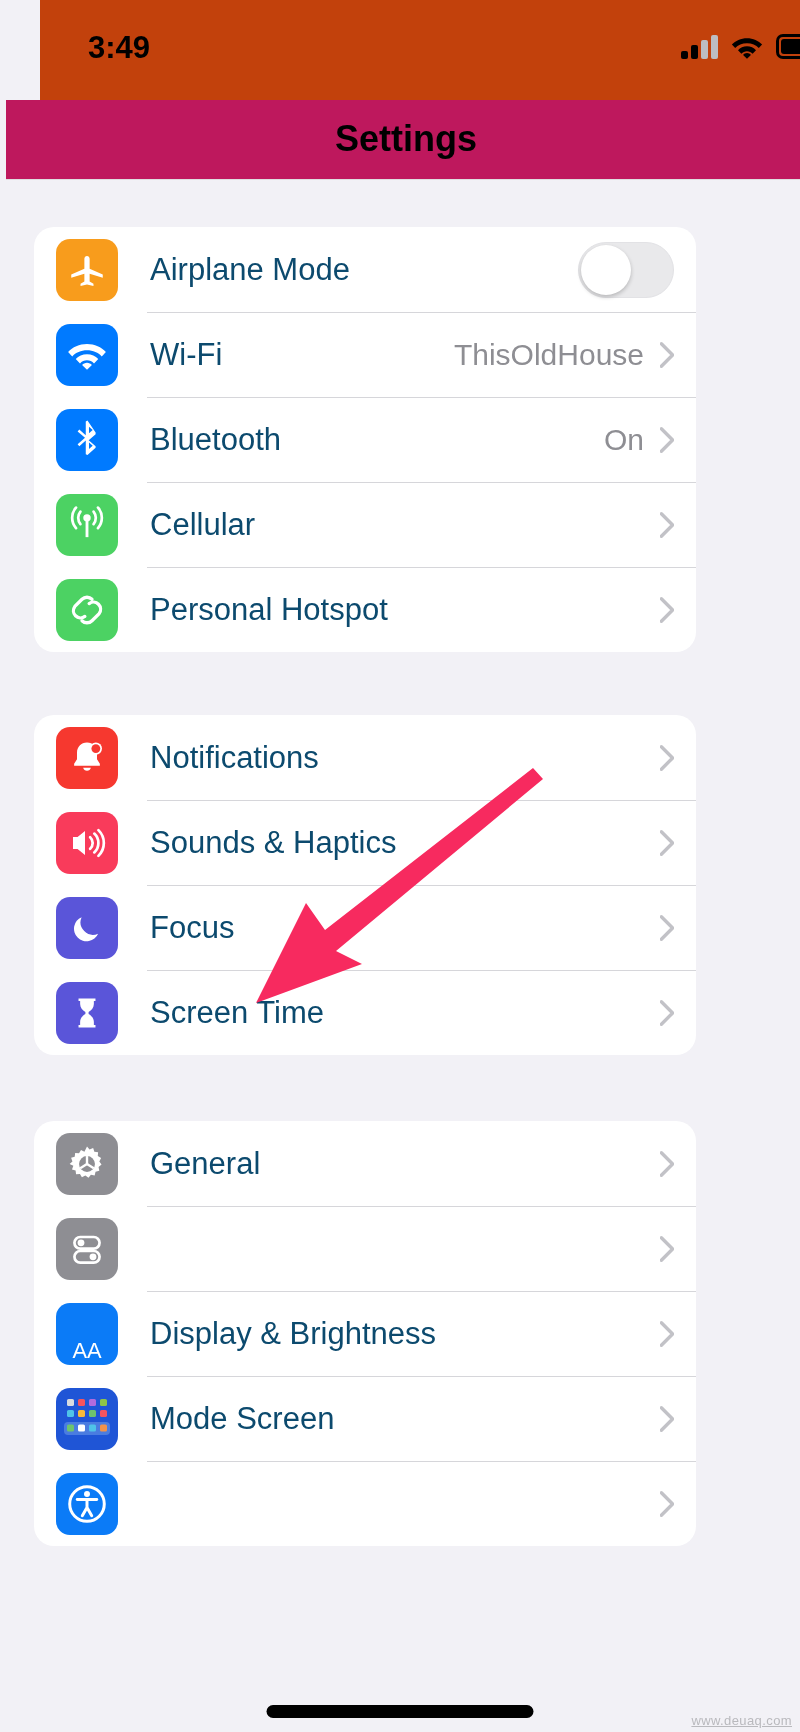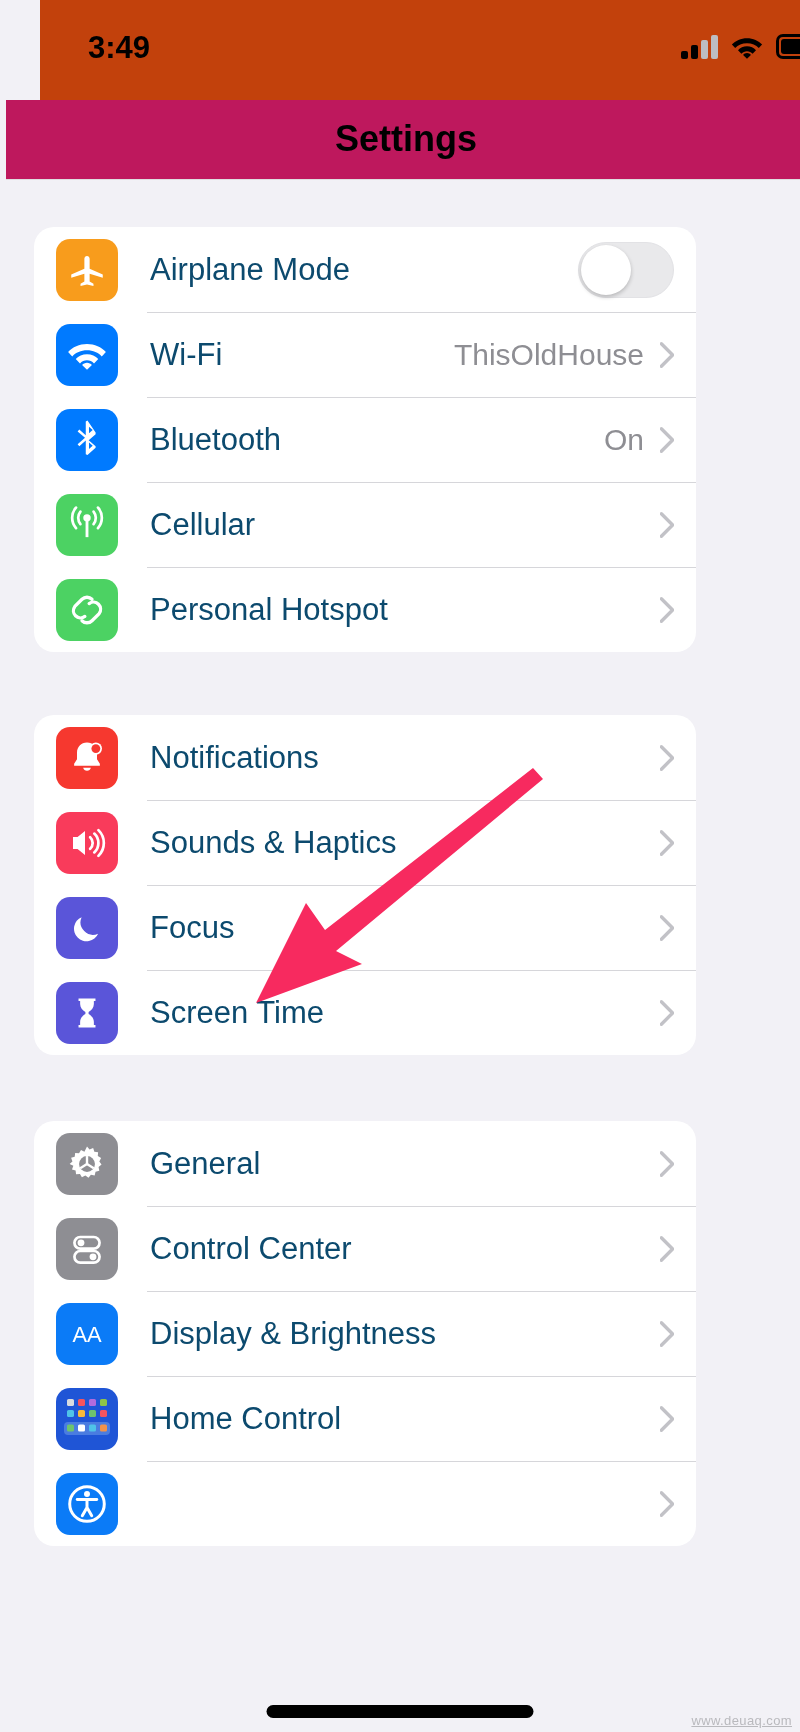--- a/index.html
+++ b/index.html
@@ -445,30 +445,29 @@
 
       <div class="row">
         <span class="ico" style="background:#8e8e93;">
           <svg width="40" height="40" viewBox="0 0 28 28">
             <rect x="5.2" y="5.6" width="17.6" height="8.2" rx="4.1" fill="none" stroke="#fff" stroke-width="1.9"></rect>
             <circle cx="9.8" cy="9.7" r="2.4" fill="#fff"></circle>
             <rect x="5.2" y="15.4" width="17.6" height="8.2" rx="4.1" fill="none" stroke="#fff" stroke-width="1.9"></rect>
             <circle cx="18.2" cy="19.5" r="2.4" fill="#fff"></circle>
           </svg>
         </span>
-        <span class="row-label">Control Center</span>
-        <span class="row-right">
-          <svg class="chev" viewBox="0 0 10 18">
-              <path d="M1 1l8 8-8 8" stroke="#c2c2c7" stroke-width="2.4" fill="none" stroke-linecap="round" stroke-linejoin="round"></path>
-            </svg>
-        </span>
-      </div>
-
-      <div class="row">
-        <span class="ico" style="background:#0b7bf7;">
+        <span class="row-right">
+          <svg class="chev" viewBox="0 0 10 18">
+              <path d="M1 1l8 8-8 8" stroke="#c2c2c7" stroke-width="2.4" fill="none" stroke-linecap="round" stroke-linejoin="round"></path>
+            </svg>
+        </span>
+      </div>
+
+      <div class="row">
+        <span class="ico" style="background:#0b7bf7;align-items:flex-end;">
           <svg width="46" height="30" viewBox="0 0 40 24">
             <text x="20" y="19" text-anchor="middle" fill="#fff" font-family="Liberation Sans, sans-serif" font-size="19">AA</text>
           </svg>
         </span>
         <span class="row-label">Display &amp; Brightness</span>
         <span class="row-right">
           <svg class="chev" viewBox="0 0 10 18">
               <path d="M1 1l8 8-8 8" stroke="#c2c2c7" stroke-width="2.4" fill="none" stroke-linecap="round" stroke-linejoin="round"></path>
             </svg>
         </span>
@@ -485,21 +484,21 @@
             <rect x="22" y="22" width="7" height="7" rx="1.6" fill="#f6b93b"></rect>
             <rect x="33" y="22" width="7" height="7" rx="1.6" fill="#6ec46e"></rect>
             <rect x="44" y="22" width="7" height="7" rx="1.6" fill="#f4545f"></rect>
             <rect x="8" y="34" width="46" height="13" rx="4" fill="#4a7ce0"></rect>
             <rect x="11" y="36.5" width="7" height="7" rx="1.6" fill="#6ec46e"></rect>
             <rect x="22" y="36.5" width="7" height="7" rx="1.6" fill="#ffffff"></rect>
             <rect x="33" y="36.5" width="7" height="7" rx="1.6" fill="#4fc3e8"></rect>
             <rect x="44" y="36.5" width="7" height="7" rx="1.6" fill="#f1924a"></rect>
           </svg>
         </span>
-        <span class="row-label">Home Control</span>
+        <span class="row-label">Mode Screen</span>
         <span class="row-right">
           <svg class="chev" viewBox="0 0 10 18">
               <path d="M1 1l8 8-8 8" stroke="#c2c2c7" stroke-width="2.4" fill="none" stroke-linecap="round" stroke-linejoin="round"></path>
             </svg>
         </span>
       </div>
 
       <div class="row">
         <span class="ico" style="background:#0b7bf7;">
           <svg width="44" height="44" viewBox="0 0 28 28">

